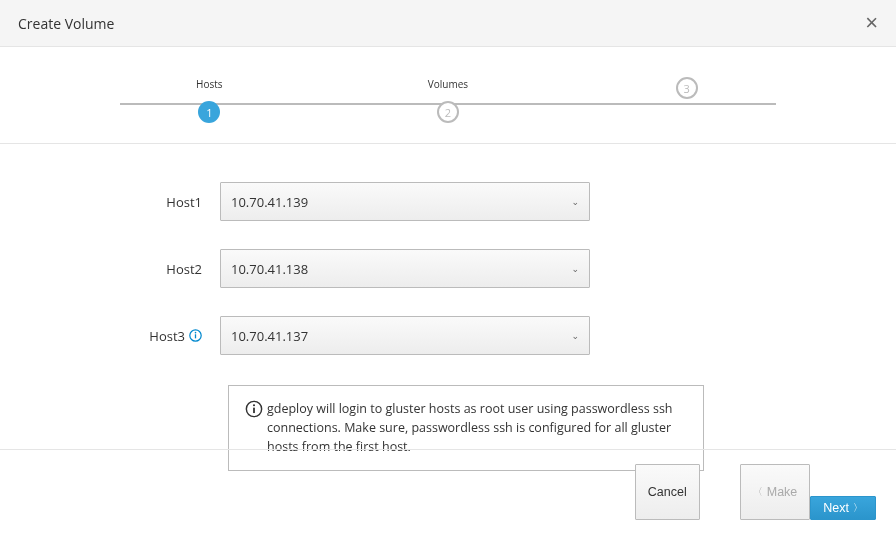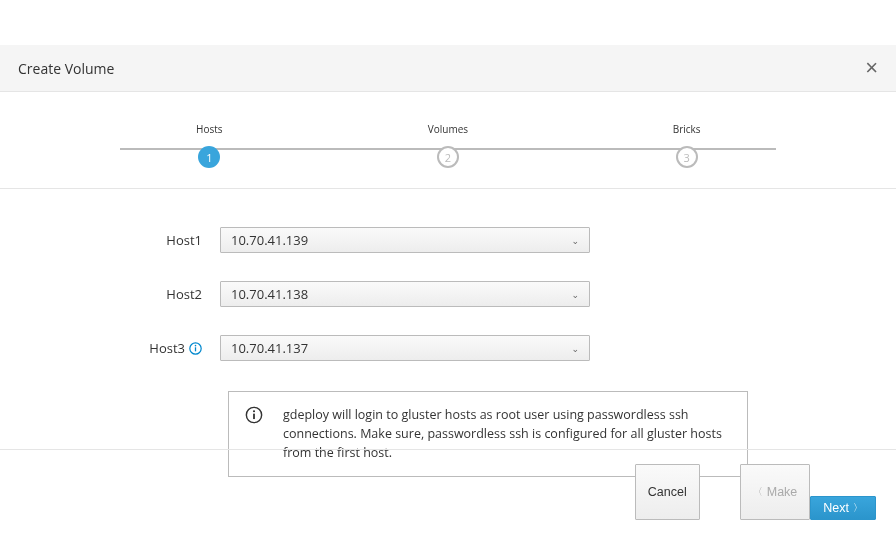--- a/index.html
+++ b/index.html
@@ -13,21 +13,20 @@
       overflow: hidden;
       position: relative;
     }
     .modal-header {
       display: flex;
       justify-content: space-between;
       align-items: center;
       padding: 12px 18px;
       border-bottom: 1px solid #e5e5e5;
       background: #f5f5f5;
-      margin-top: 45px;
     }
     .modal-title { font-size: 14px; font-weight: 400; color: #333; }
     .close-btn {
       background: none; border: none; font-size: 22px; line-height: 1;
       color: #666; cursor: pointer; padding: 0;
     }
     .wizard-steps {
       display: flex;
       position: relative;
       padding: 30px 90px 20px;
@@ -86,43 +85,43 @@
       align-items: center;
       gap: 4px;
     }
     .info-icon {
       display: inline-flex;
       width: 13px; height: 13px;
       color: #0088ce;
     }
     .select {
       width: 370px;
-      height: 26px;
+      height: 39px;
       background: linear-gradient(#fafafa, #ededed);
       border: 1px solid #bbb;
       border-radius: 1px;
       padding: 0 10px;
       display: flex;
       align-items: center;
       justify-content: space-between;
       cursor: pointer;
       color: #333;
       position: relative;
     }
     .select .caret {
       font-size: 9px;
       color: #666;
     }
     .alert-info {
       margin: 30px 0 0 208px;
-      width: 520px;
+      width: 476px;
       border: 1px solid #bbb;
       padding: 14px 16px;
       display: flex;
-      gap: 20px;
+      gap: 4px;
       align-items: flex-start;
       font-size: 12.5px;
       line-height: 1.5;
       color: #333;
     }
     .alert-info .icon {
       flex-shrink: 0;
       width: 18px; height: 18px;
     }
     .modal-footer {
@@ -171,21 +170,20 @@
 
   <div class="step active">
     <span class="step-label">Hosts</span>
     <span class="step-bubble">1</span>
   </div>
   <div class="step">
     <span class="step-label">Volumes</span>
     <span class="step-bubble">2</span>
   </div>
   <div class="step">
-    <span class="step-label">Bricks</span>
     <span class="step-bubble">3</span>
   </div>
 </div>
 
 <div class="form-area">
 
   <div class="form-row">
     <label class="form-label">
       <span>Host1</span>
     </label>

